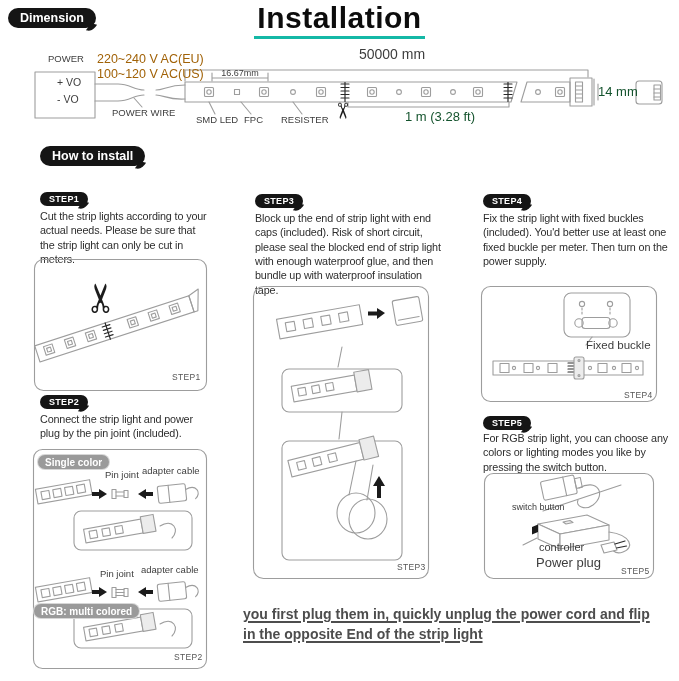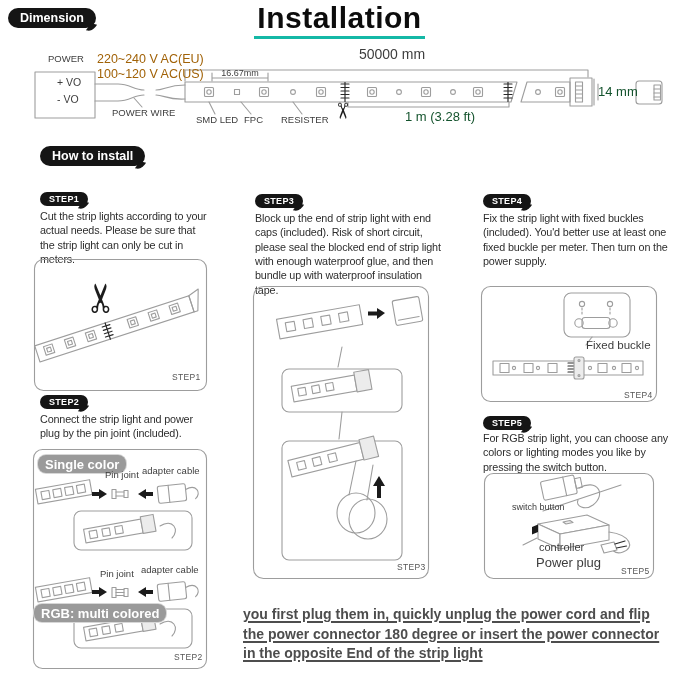--- a/index.html
+++ b/index.html
@@ -4,21 +4,21 @@
 <style>
   html,body{margin:0;padding:0;background:#fff;}
   #canvas{position:relative;width:679px;height:681px;background:#fff;overflow:hidden;
           font-family:"Liberation Sans",sans-serif;color:#2e2e2e;}
   
   .bubble{position:absolute;background:#151515;color:#fff;font-weight:bold;border-radius:11px;white-space:nowrap;}
   .bubble::after{content:"";position:absolute;right:1px;bottom:-3px;width:7px;height:7px;background:#151515;
                  transform:skewX(-28deg) rotate(12deg);border-radius:0 0 5px 0;}
   .bubble.big{font-size:12.5px;padding:3px 12px;}
   .bubble.step{font-size:9px;padding:2px 9px;border-radius:8px;letter-spacing:.3px;}
-  .gray-badge{position:absolute;background:#9a9a9a;color:#fff;font-weight:bold;font-size:13px;
+  .gray-badge{position:absolute;background:#9a9a9a;color:#fff;font-weight:bold;font-size:10px;
               padding:1.5px 7px;border-radius:8px;white-space:nowrap;box-shadow:0 0 0 1px #d7d7d7;}
   
   #title-wrap{position:absolute;left:0;right:0;top:1px;text-align:center;}
   #title-wrap span{display:inline-block;font-size:30px;font-weight:bold;letter-spacing:.5px;color:#0c0c0c;
                    border-bottom:3px solid #14b8a6;padding:0 3px 1px;}
   
   .lbl{position:absolute;font-size:9.5px;color:#3d3d3d;white-space:nowrap;}
   .lbl.md{font-size:12.5px;color:#a16207;}
   .lbl.dim{font-size:13px;color:#14532d;}
   .lbl.big50{font-size:14px;}
@@ -343,17 +343,16 @@
       <path class="dk" d="M132 72 L142 69 M133.5 76 L143.5 74"></path>
     </g>
   </svg>
   <div class="lbl" style="left:512px;top:502px;font-size:9px;">switch button</div>
   <div class="lbl" style="left:539px;top:541px;font-size:11px;">controller</div>
   <div class="lbl" style="left:536px;top:555px;font-size:13px;">Power plug</div>
   <div class="corner" style="left:621px;top:566px;">STEP5</div>
 
   <div id="note">
     <div>you first plug them in, quickly unplug the power cord and flip</div>
-    <div>the power connector 180 degree or insert the power connector</div>
     <div>in the opposite End of the strip light</div>
   </div>
 
 </div>
 
 </body></html>

